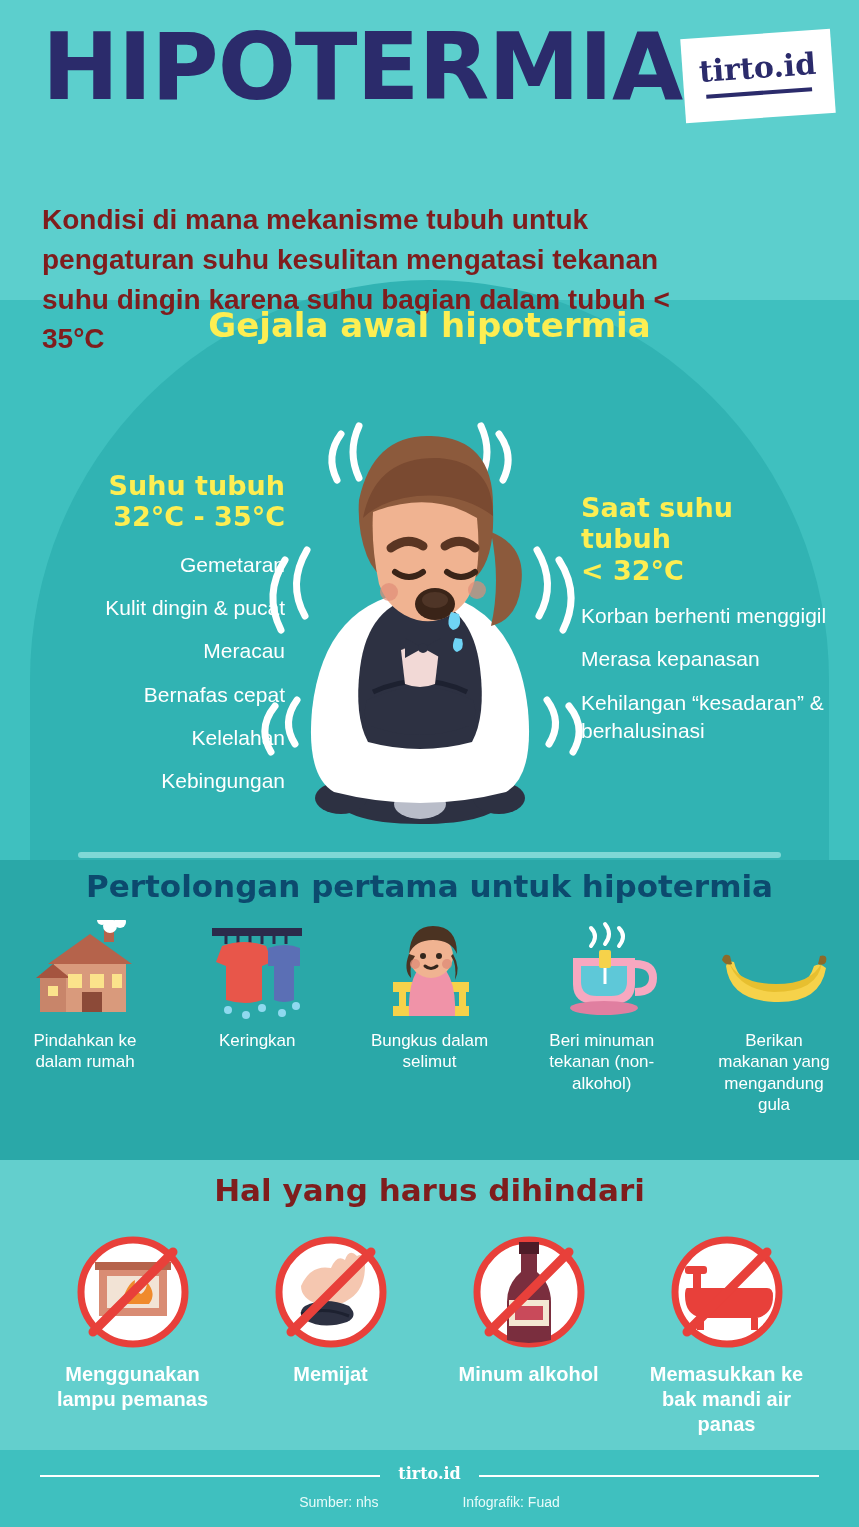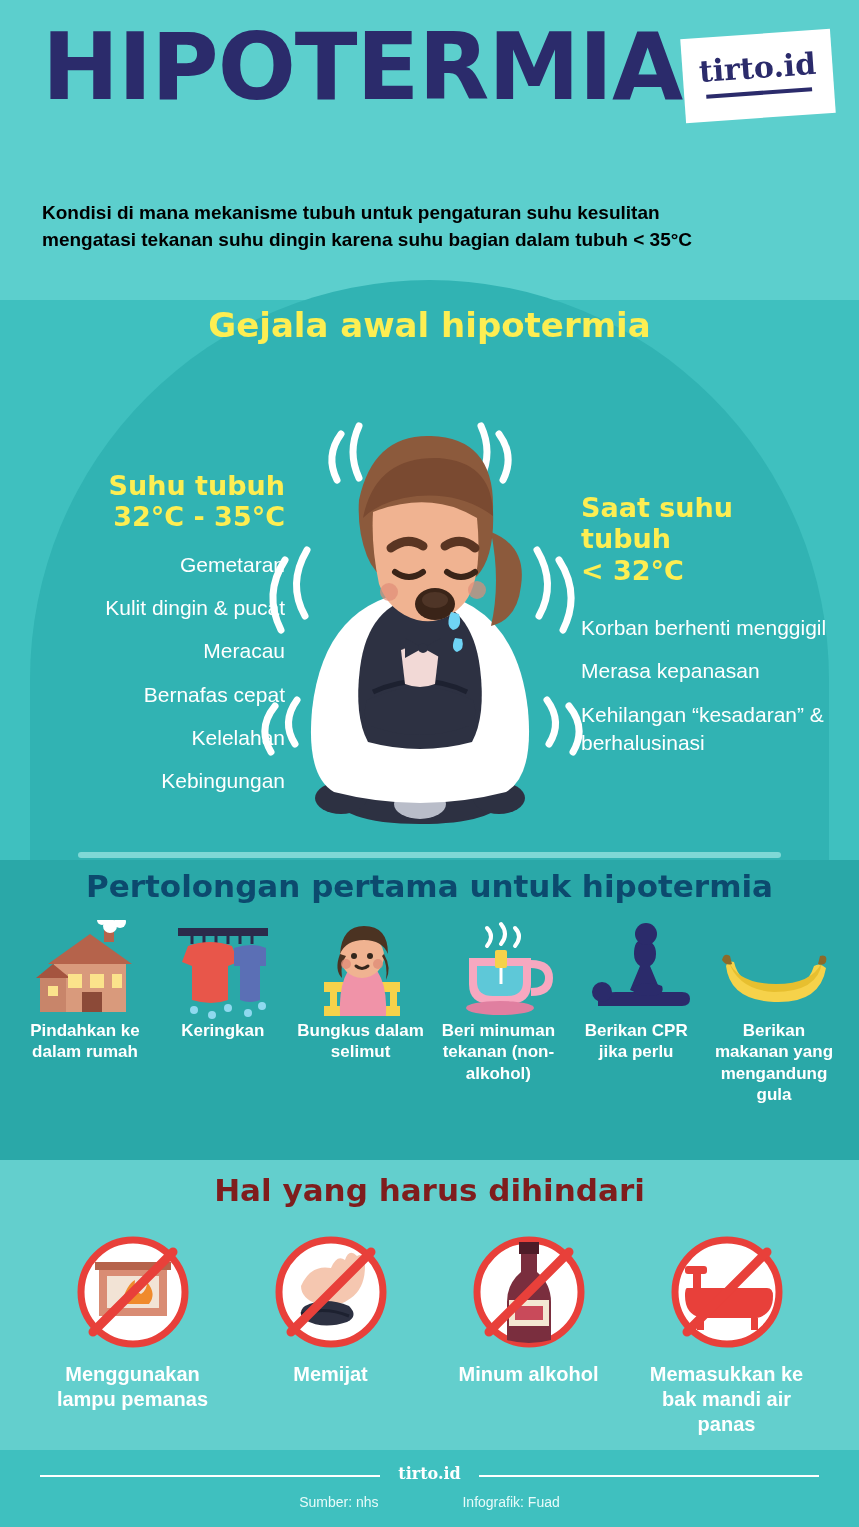--- a/index.html
+++ b/index.html
@@ -64,21 +64,21 @@
     font-family:"DejaVu Serif", serif;
     font-size:30px;
     color:#2b2b6b;
     font-weight:bold;
   }
   .logo-underline{
     width:106px;height:4px;background:#2b2b6b;margin:6px auto 0;
   }
   .subtitle{
     position:absolute;left:42px;top:200px;width:690px;
-    font-size:19px;line-height:1.42;color:#000000;font-weight:bold;
+    font-size:28px;line-height:1.42;color:#7f1d1d;font-weight:bold;
   }
 
   
   .h-yellow{
     position:absolute;
     font-family:"DejaVu Sans", sans-serif;
     font-weight:bold;
     color:#fdee52;
   }
   #heading-gejala{
@@ -103,34 +103,34 @@
   .col-left{
     position:absolute;left:30px;top:470px;width:255px;text-align:right;
   }
   .col-right{
     position:absolute;right:28px;top:492px;width:250px;text-align:left;
   }
   .col-left .item, .col-right .item{
     color:#ffffff;font-size:21px;line-height:1.35;margin-top:15px;
   }
   .col-left .list{margin-top:18px;}
-  .col-right .list{margin-top:28px;}
+  .col-right .list{margin-top:16px;}
 
   
   .character{position:absolute;left:255px;top:400px;width:330px;height:450px;}
 
   
   .aid-row{
     position:absolute;left:20px;top:915px;width:819px;
     display:flex;justify-content:space-between;align-items:flex-start;
   }
   .aid-item{width:130px;text-align:center;}
   .aid-art{height:105px;display:flex;align-items:flex-end;justify-content:center;}
   .aid-label{
-    color:#ffffff;font-size:17px;font-weight:bold;line-height:1.25;
+    color:#ffffff;font-size:17px;font-weight:normal;line-height:1.25;margin-top:10px;
   }
 
   .avoid-row{
     position:absolute;left:40px;top:1232px;width:779px;
     display:flex;justify-content:space-between;align-items:flex-start;
   }
   .avoid-item{width:185px;text-align:center;}
   .avoid-art{height:120px;display:flex;align-items:center;justify-content:center;}
   .avoid-label{
     color:#ffffff;font-size:20px;font-weight:bold;line-height:1.25;margin-top:10px;
@@ -358,34 +358,20 @@
           <path d="M88,44 q18,0 18,14 q0,14 -18,14" stroke="#f7a8c0" stroke-width="8" fill="none"></path>
           <path d="M34,46 h46 v16 q0,14 -16,14 H50 q-16,0 -16,-14Z" fill="#5ec8d8"></path>
           <rect x="52" y="30" width="12" height="18" rx="2" fill="#f6d24a"></rect>
           <path d="M58,48 v16" stroke="#ffffff" stroke-width="3"></path>
           <ellipse cx="57" cy="88" rx="34" ry="7" fill="#e07fa0"></ellipse>
         </svg>
       </div>
       <div class="aid-label">Beri minuman tekanan (non-alkohol)</div>
     </div>
 
-    <div class="aid-item">
-      <div class="aid-art">
-        <svg width="120" height="100" viewBox="0 0 120 100">
-
-          <path d="M22,86 h84 q8,0 8,-7 q0,-7 -8,-7 H40 q-18,0 -18,7Z" fill="#2b2b6b"></path>
-          <circle cx="26" cy="72" r="10" fill="#2b2b6b"></circle>
-
-          <path d="M66,20 q14,0 14,14 q0,8 -6,12 l10,24 q-14,8 -30,0 l10,-24 q-6,-4 -6,-12 q0,-14 8,-14Z" fill="#2b2b6b"></path>
-          <circle cx="70" cy="14" r="11" fill="#2b2b6b"></circle>
-          <path d="M58,66 q16,-6 28,0 q4,10 -14,10 q-18,0 -14,-10Z" fill="#2b2b6b"></path>
-        </svg>
-      </div>
-      <div class="aid-label">Berikan CPR jika perlu</div>
-    </div>
 
     <div class="aid-item">
       <div class="aid-art">
         <svg width="120" height="100" viewBox="0 0 120 100">
           <path d="M12,46 q4,34 48,36 q46,2 52,-34 q-6,-6 -12,-2 q-8,26 -40,24 q-34,-2 -40,-28 q-6,-2 -8,4Z" fill="#f6d24a"></path>
           <path d="M14,40 q10,30 46,32 q44,0 48,-30 q-10,22 -46,22 q-38,0 -48,-24Z" fill="#e7bf2f"></path>
           <path d="M8,40 q2,-8 8,-4 l2,8 q-6,2 -10,-4Z" fill="#8c6a2a"></path>
           <path d="M112,42 q2,-8 -6,-6 l-2,8 q6,2 8,-2Z" fill="#8c6a2a"></path>
         </svg>
       </div>

